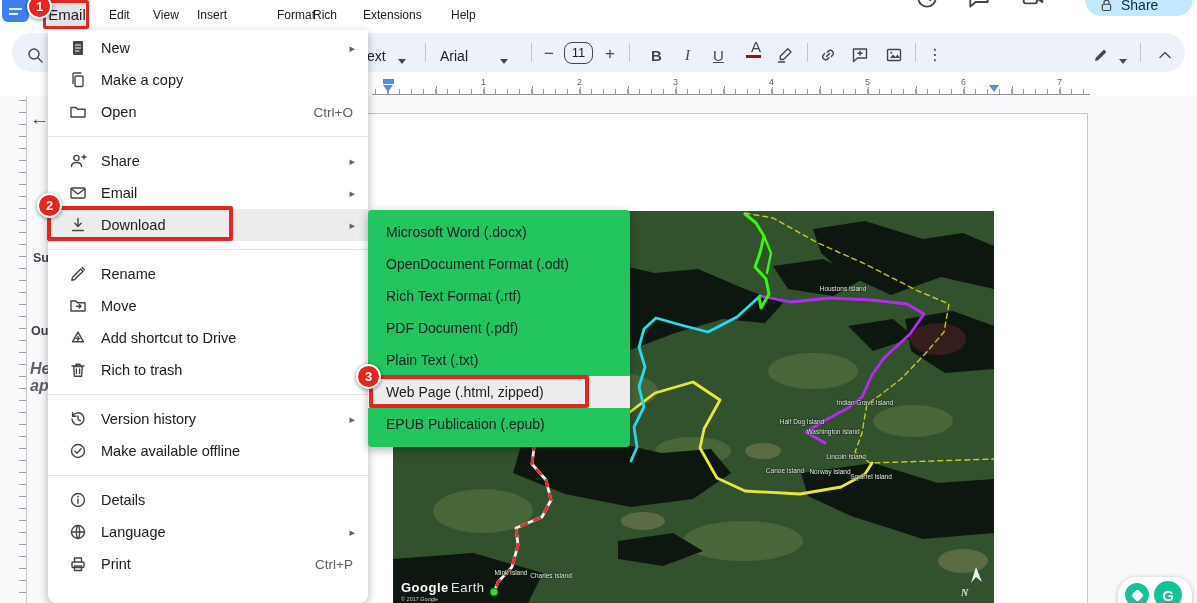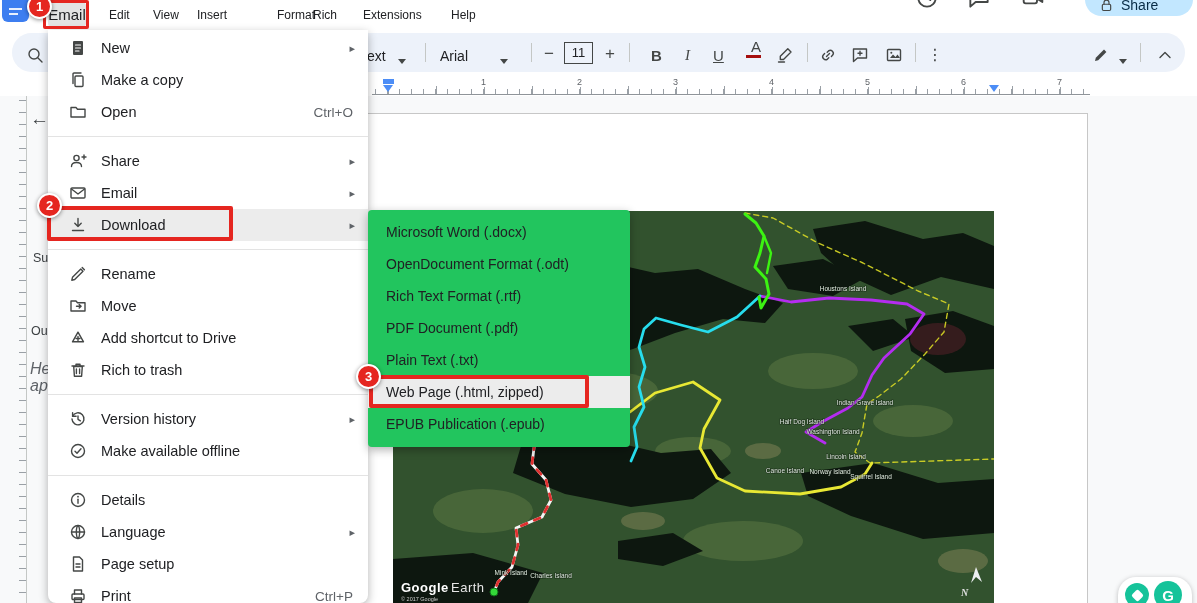--- a/index.html
+++ b/index.html
@@ -20,21 +20,21 @@
   .hicon svg{width:24px;height:24px;}
   #share-btn{left:1085px;top:-17px;width:108px;height:33px;background:#c2e7ff;border-radius:17px;
              display:flex;align-items:flex-end;padding:0 0 3px 14px;}
   #share-btn .sl{font-size:14px;color:#072b45;margin-left:7px;}
 
   
   #toolbar{left:12px;top:33px;width:1173px;height:39px;background:#edf2fa;border-radius:20px;z-index:3;}
   .tb{position:absolute;top:0;height:31px;display:flex;align-items:flex-end;color:#444746;}
   .tsep{position:absolute;top:10px;width:1px;height:19px;background:#c4c7c5;}
   .caret{width:0;height:0;border-left:4px solid transparent;border-right:4px solid transparent;border-top:5px solid #444746;}
-  #font-size-box{border:1.5px solid #444746;border-radius:0;width:29px;height:22px;
+  #font-size-box{border:1.5px solid #444746;border-radius:8px;width:29px;height:22px;
                  text-align:center;line-height:19px;font-size:13px;color:#202124;}
   .tbtxt{font-size:14px;color:#202124;}
   .fmt{font-size:15px;color:#444746;}
 
   
   #ruler-minor{left:375px;top:89px;width:712px;height:5px;z-index:3;
      background:repeating-linear-gradient(to right,#9aa0a6 0 1px,transparent 1px 12px);}
   #ruler-half{left:388px;top:86px;width:700px;height:8px;z-index:3;
      background:repeating-linear-gradient(to right,#9aa0a6 0 1px,transparent 1px 48px);}
   #ruler-base{left:372px;top:94px;width:718px;height:1px;background:#8f9499;z-index:3;}
@@ -43,21 +43,21 @@
   .ind-tri{width:0;height:0;border-left:5.5px solid transparent;border-right:5.5px solid transparent;
            border-top:7px solid #4c8df6;z-index:5;}
 
   
   #workspace{left:0;top:96px;width:1197px;height:507px;background:#f8f9fa;z-index:1;}
   #vrule-line{left:26px;top:0;width:1px;height:507px;background:#c4c7c5;}
   #vrule-ticks{left:19px;top:4px;width:7px;height:503px;
      background:repeating-linear-gradient(to bottom,#9aa0a6 0 1px,transparent 1px 12px);}
   #page{left:95px;top:17px;width:993px;height:600px;background:#fff;border:1px solid #c7c7c7;}
   #outline-back{left:30px;top:12px;font-size:19px;color:#3c4043;}
-  .outline-frag{position:absolute;font-size:12.5px;color:#3c4043;}
+  .outline-frag{position:absolute;font-size:12.5px;color:#3c4043;font-weight:bold;}
   .outline-frag.it{font-style:italic;color:#5f6368;font-size:16px;}
 
   
   #map{left:393px;top:211px;width:601px;height:392px;z-index:2;}
   .maplabel{font:6.5px "Liberation Sans",sans-serif;fill:#e2ebe2;paint-order:stroke;stroke:rgba(10,20,10,.55);stroke-width:1.2px;}
   .gelogo{font:bold 13px "Liberation Sans",sans-serif;fill:#ffffff;letter-spacing:.5px;}
   .gelogo2{font:13px "Liberation Sans",sans-serif;fill:#e6e6e6;letter-spacing:.5px;}
   .gecredit{font:5.5px "Liberation Sans",sans-serif;fill:#cccccc;}
   .gnorth{font:italic bold 10px "Liberation Serif",serif;fill:#e0e0e0;}
 
@@ -453,29 +453,20 @@
             <circle cx="9" cy="9" r="6.5"></circle>
             <path d="M2.5 9h13M9 2.5c2.2 1.8 2.2 11.2 0 13-2.2-1.8-2.2-11.2 0-13z"></path>
           </svg>
         </span>
       <span class="mil">Language</span>
       <span class="mar">▸</span>
     </div>
     <div class="mrow">
       <span class="mic">
           <svg class="micon" viewBox="0 0 18 18">
-            <path d="M4.5 2h6l3 3v11h-9z"></path>
-            <path d="M7 9h4M7 12h4"></path>
-          </svg>
-        </span>
-      <span class="mil">Page setup</span>
-    </div>
-    <div class="mrow">
-      <span class="mic">
-          <svg class="micon" viewBox="0 0 18 18">
             <rect x="3" y="7" width="12" height="5.5" rx="1"></rect>
             <path d="M5.5 7V3h7v4"></path>
             <path d="M5.5 11h7v4.5h-7z"></path>
           </svg>
         </span>
       <span class="mil">Print</span>
       <span class="mis">Ctrl+P</span>
     </div>
   </div>
 

